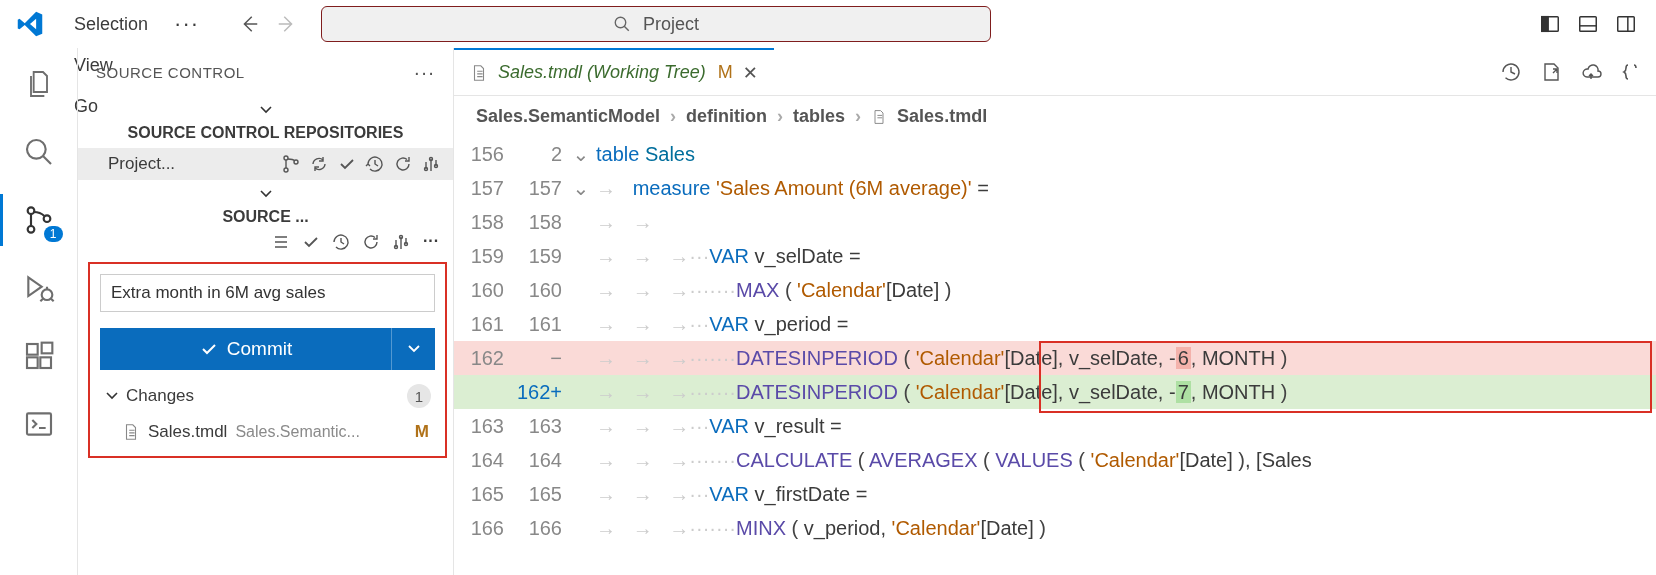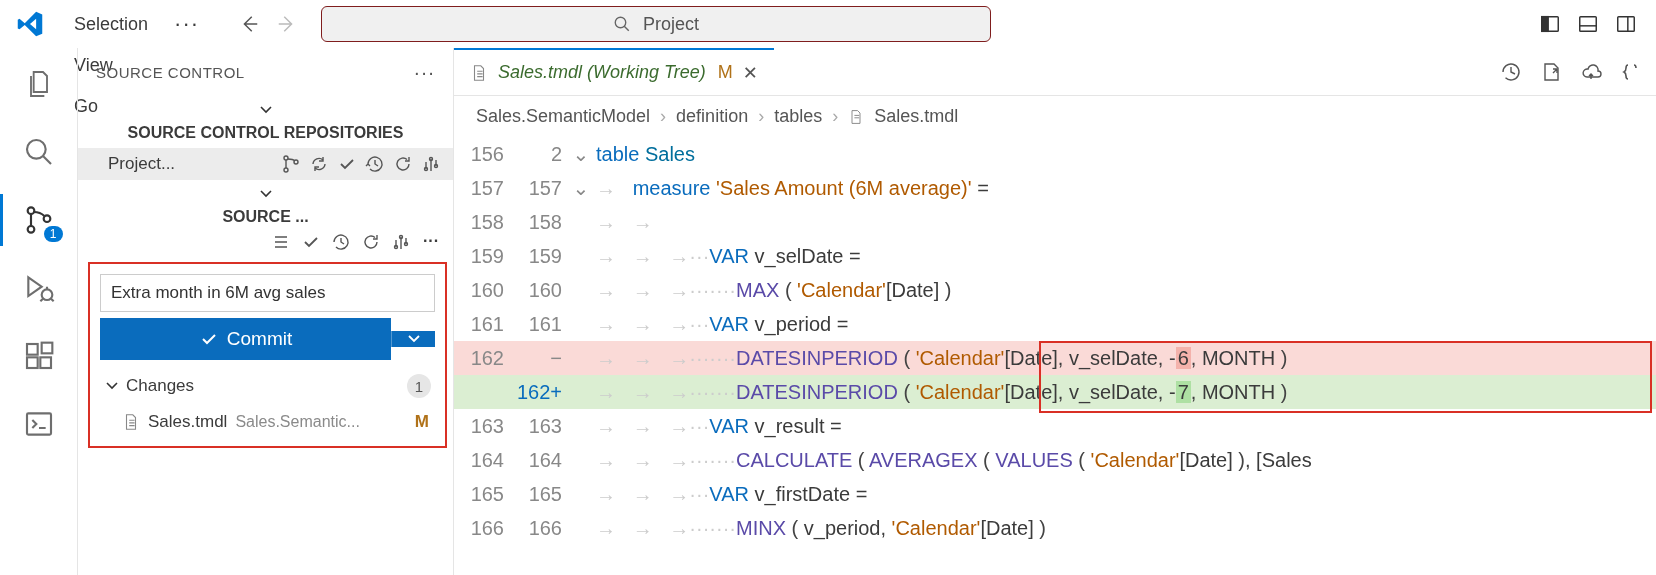--- a/index.html
+++ b/index.html
@@ -33,39 +33,39 @@
 .section-row { display: flex; align-items: center; padding: 6px 12px; gap: 6px; font-size: 16px; }
 .section-row.bold { font-weight: 700; flex-direction: column; }
 .chev { width: 16px; height: 16px; flex-shrink: 0; }
 .repo-row { display: flex; align-items: center; padding: 6px 12px 6px 30px; gap: 8px; background: #ececec; }
 .repo-row .label { flex: 1; font-size: 17px; white-space: nowrap; overflow: hidden; text-overflow: ellipsis; }
 .mini-icon { width: 20px; height: 20px; flex-shrink: 0; cursor: pointer; }
 .section-row .toolbar { display: flex; gap: 10px; margin-left: auto; }
 
 .commit-area { border: 2px solid #d93025; margin: 4px 6px 4px 10px; padding: 10px 10px 6px 10px; }
 .commit-input { width: 100%; border: 1px solid #ccc; padding: 8px 10px; font-size: 17px; color: #333; }
-.commit-btn-row { display: flex; margin-top: 6px; align-items: center; }
+.commit-btn-row { display: flex; margin-top: 16px; }
 .commit-btn { flex: 1; background: #0a6cbd; color: #fff; display: flex; align-items: center; justify-content: center; gap: 8px; height: 42px; font-size: 19px; cursor: pointer; }
 .commit-dd { width: 44px; background: #0a6cbd; border-left: 1px solid rgba(255,255,255,0.3); display: flex; align-items: center; justify-content: center; cursor: pointer; }
 .changes-row { display: flex; align-items: center; padding: 14px 4px 6px 4px; gap: 6px; font-size: 17px; }
 .count-badge { margin-left: auto; background: #e6e6e6; border-radius: 12px; width: 24px; height: 24px; display: flex; align-items: center; justify-content: center; font-size: 15px; color: #555; }
 .file-row { display: flex; align-items: center; padding: 8px 6px 8px 22px; gap: 8px; font-size: 17px; cursor: pointer; }
 .file-row .path { color: #8a8a8a; font-size: 16px; white-space: nowrap; overflow: hidden; text-overflow: ellipsis; }
 .mod-badge { margin-left: auto; color: #b07219; font-weight: 600; font-size: 17px; }
 
 
 .editor { flex: 1; display: flex; flex-direction: column; }
 .tabs { display: flex; height: 48px; border-bottom: 1px solid #e5e5e5; align-items: stretch; }
 .tab { display: flex; align-items: center; gap: 10px; padding: 0 16px; border-top: 2px solid #0078d4; background: #fff; font-style: italic; font-size: 18px; color: #3b6b2e; cursor: pointer; }
 .tab .mod { color: #b07219; font-style: normal; margin-left: 2px; }
 .tab .close { color: #555; font-style: normal; cursor: pointer; }
 .editor-actions { margin-left: auto; display: flex; align-items: center; gap: 18px; padding-right: 14px; }
 .ed-icon { width: 22px; height: 22px; cursor: pointer; }
 
-.breadcrumb { display: flex; align-items: center; gap: 10px; padding: 10px 22px; font-size: 18px; color: #555; }
+.breadcrumb { display: flex; align-items: center; gap: 10px; padding: 10px 22px; font-size: 18px; color: #555; font-weight: bold; }
 .breadcrumb .sep { color: #aaa; }
 
 .code { font-family: Consolas, "Courier New", monospace; font-size: 20px; line-height: 34px; position: relative; }
 .code-row { display: flex; align-items: center; height: 34px; white-space: pre; }
 .gut1 { width: 56px; text-align: right; color: #888; padding-right: 6px; }
 .gut2 { width: 62px; text-align: right; color: #888; padding-right: 10px; }
 .gut2.blue { color: #0a6cbd; }
 .fold { width: 18px; display: flex; justify-content: center; color: #888; }
 .txt { padding-left: 6px; }
 .row-del { background: #fadad7; }

